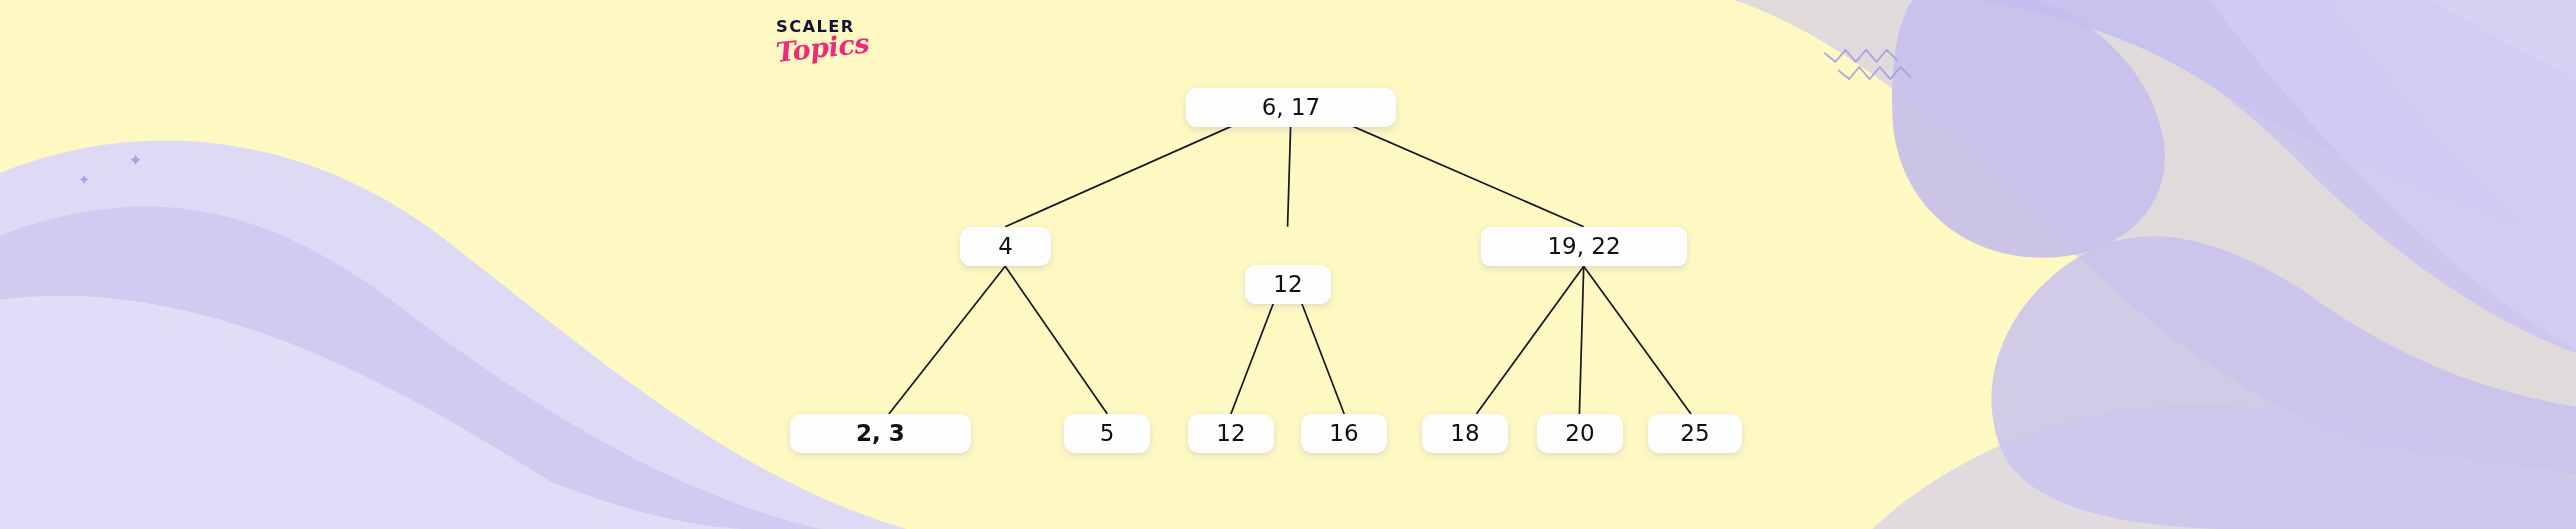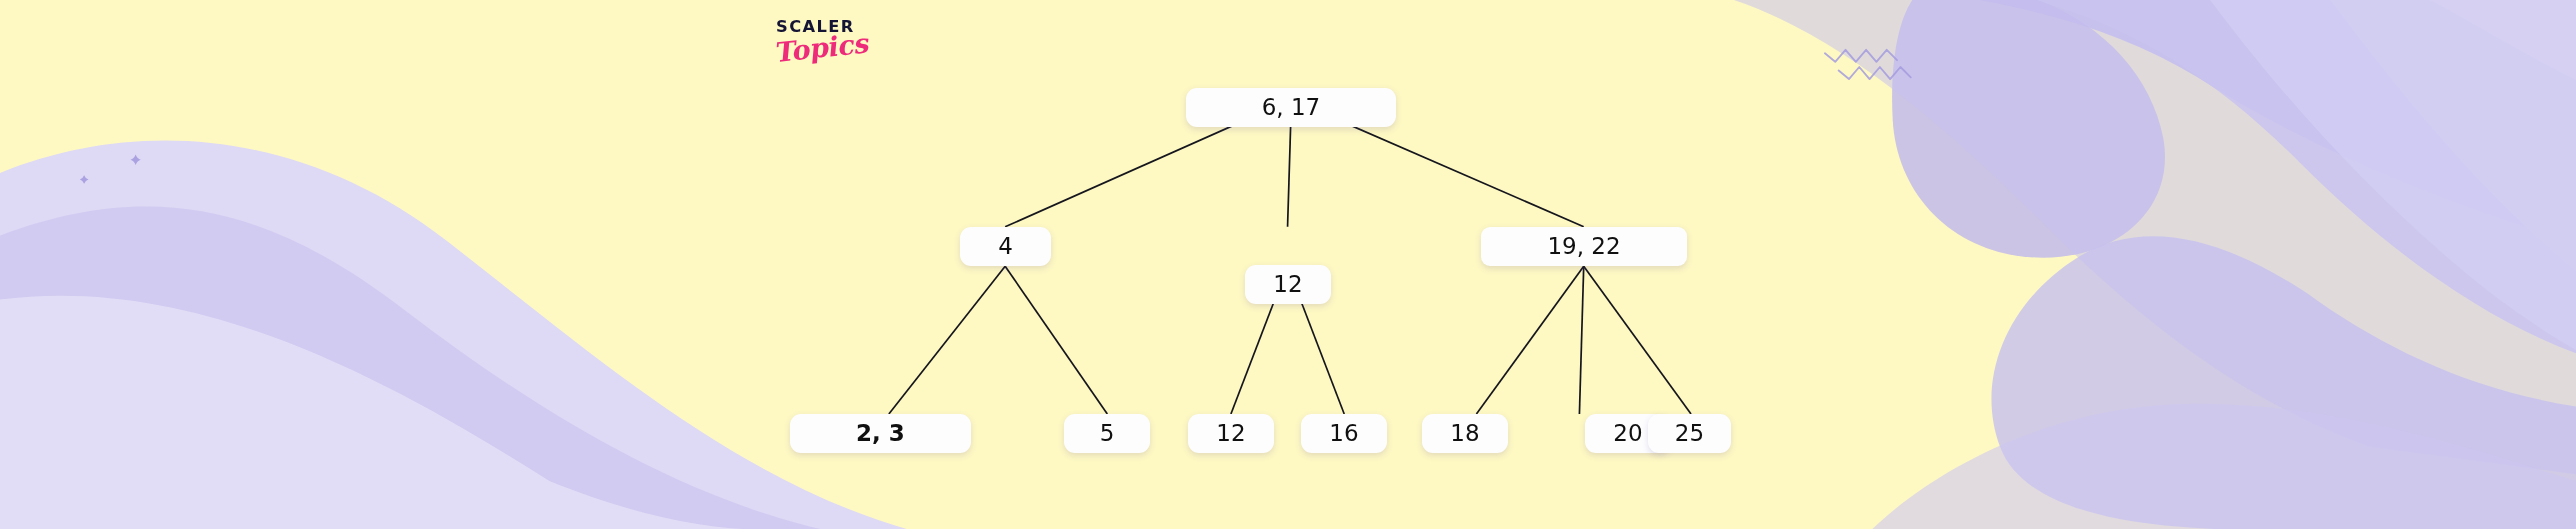--- a/index.html
+++ b/index.html
@@ -149,22 +149,22 @@
       </div>
       <div class="node" style="left: 1188px; top: 414px; width: 86px; height: 39px;">
         <span>12</span>
       </div>
       <div class="node" style="left: 1301px; top: 414px; width: 86px; height: 39px;">
         <span>16</span>
       </div>
       <div class="node" style="left: 1422px; top: 414px; width: 86px; height: 39px;">
         <span>18</span>
       </div>
-      <div class="node" style="left: 1537px; top: 414px; width: 86px; height: 39px; margin-left: 48px;">
+      <div class="node" style="left: 1537px; top: 414px; width: 86px; height: 39px;">
         <span>20</span>
       </div>
-      <div class="node" style="left: 1648px; top: 414px; width: 83px; height: 39px;">
+      <div class="node" style="left: 1648px; top: 414px; width: 94px; height: 39px;">
         <span>25</span>
       </div>
     </div>
 
 </div>
 
 
 </body></html>

